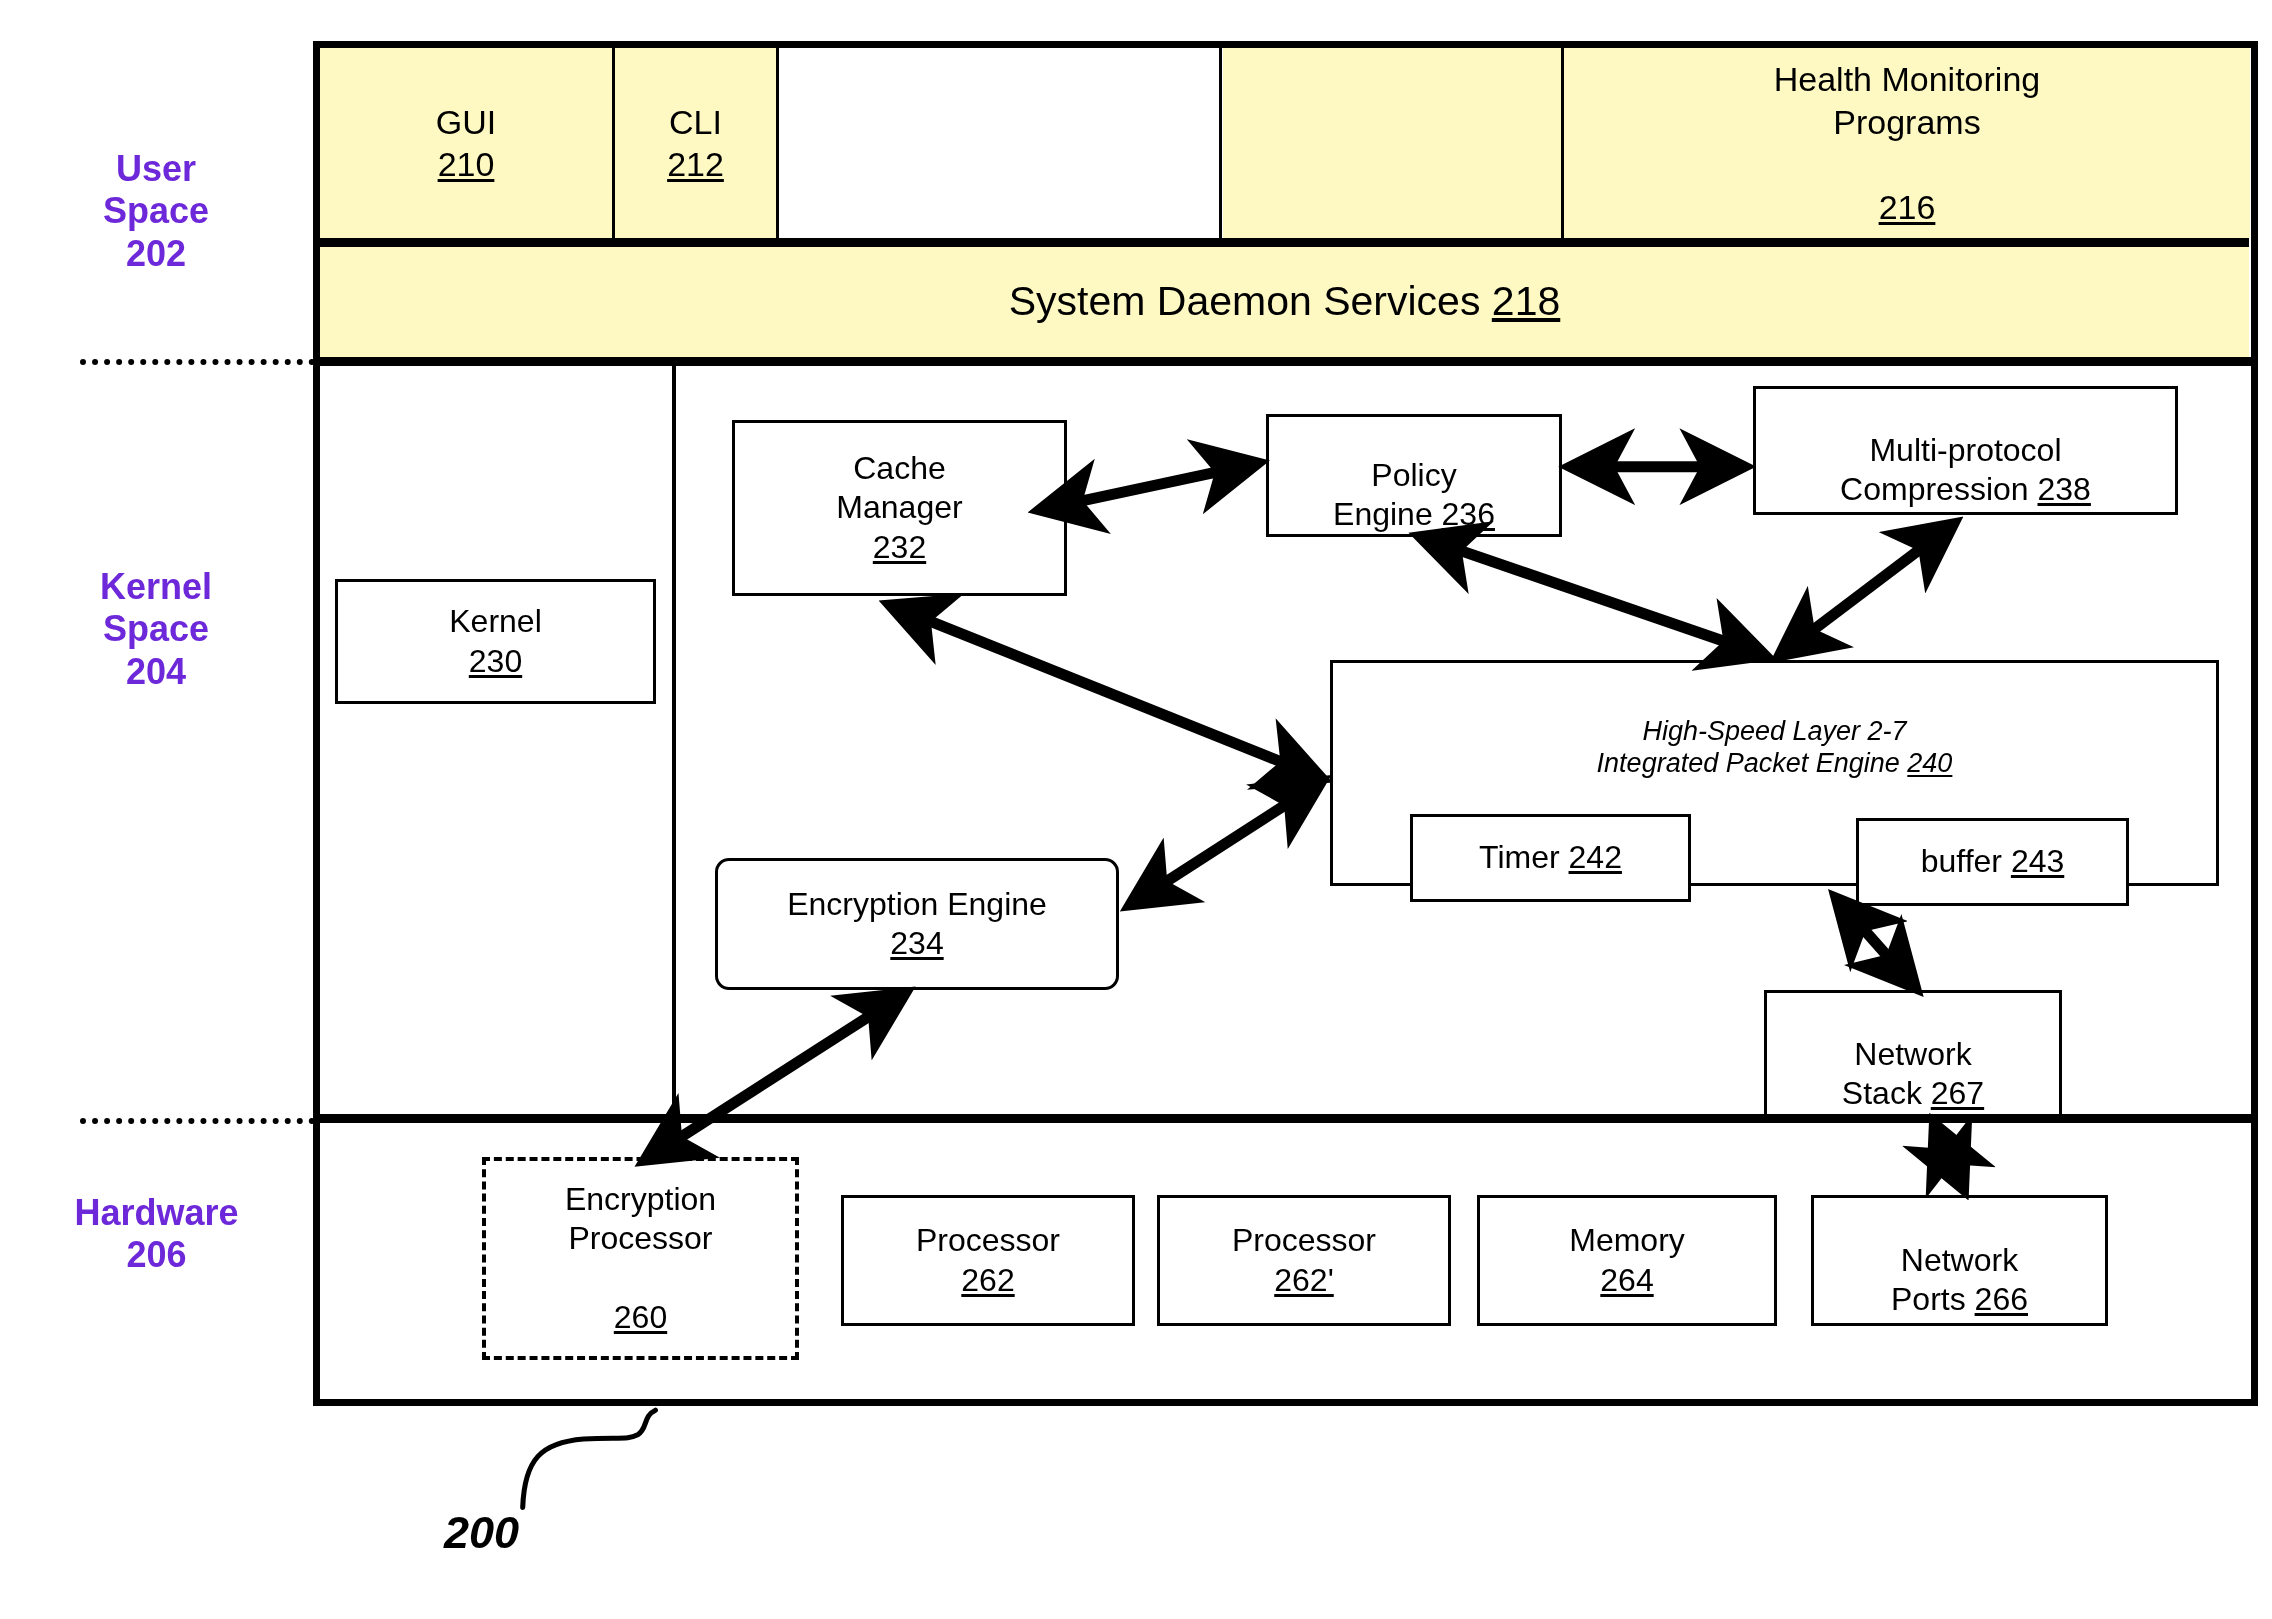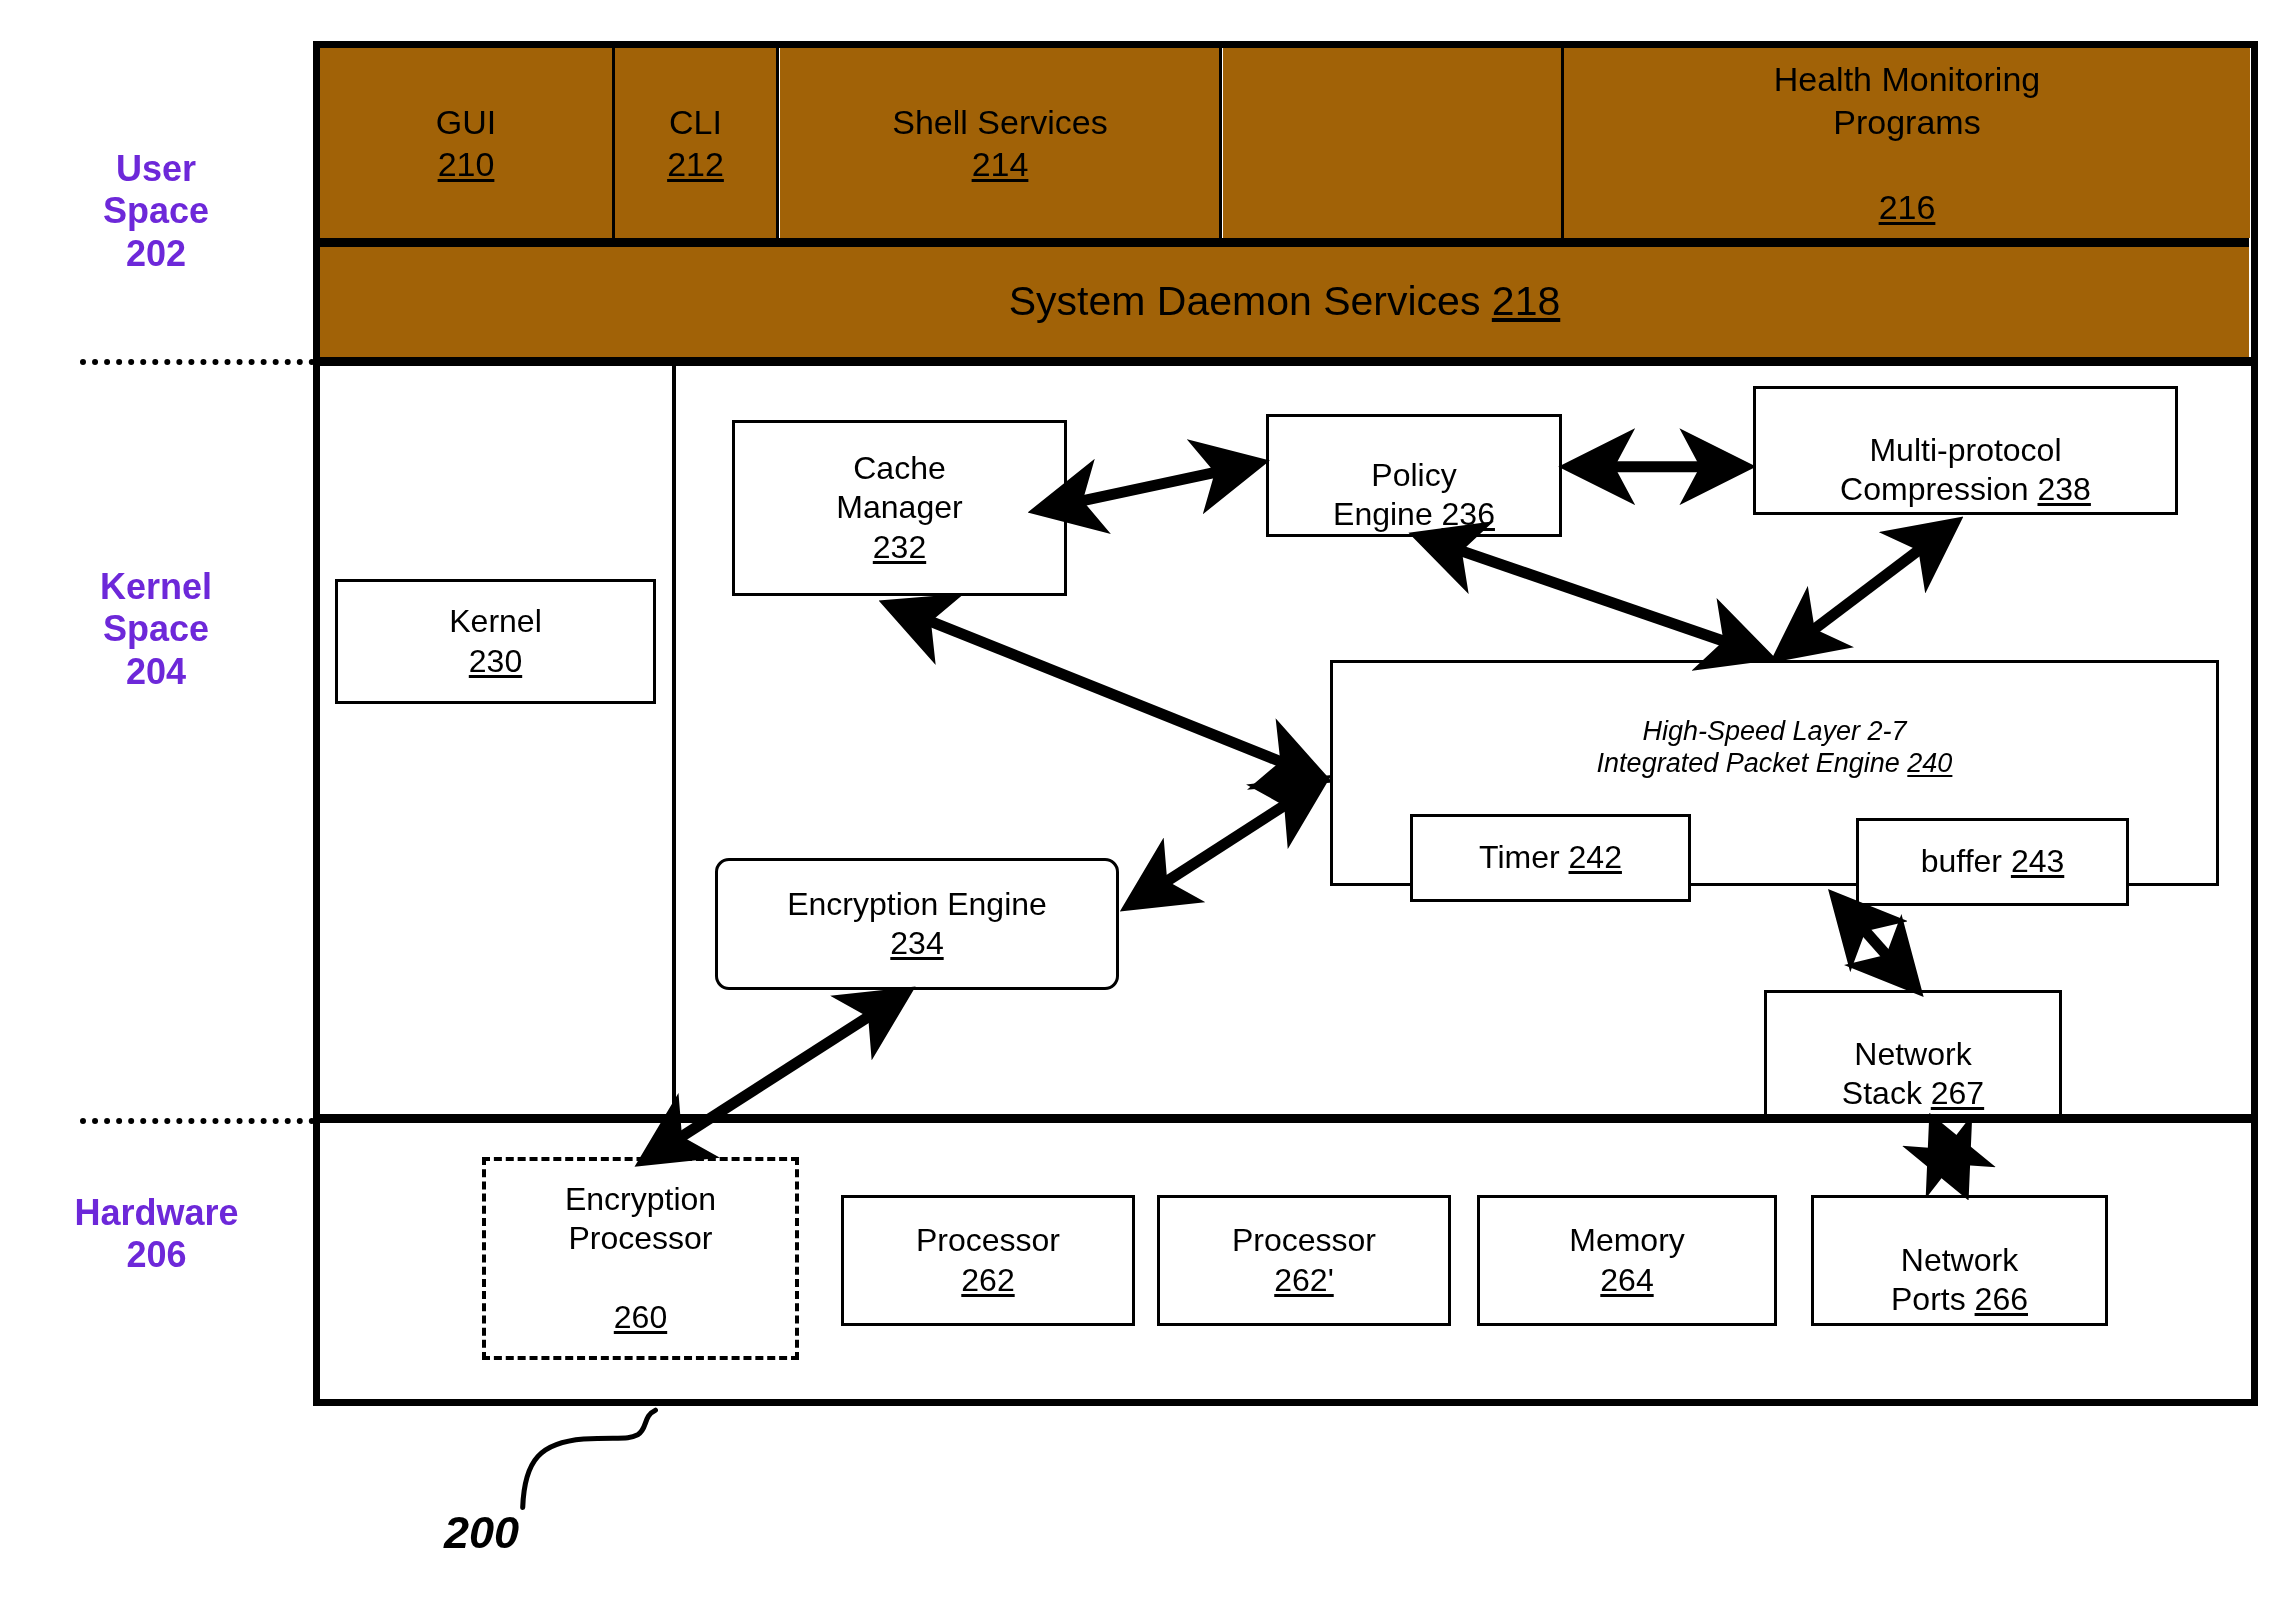--- a/index.html
+++ b/index.html
@@ -78,21 +78,21 @@
   .cell {
     position: absolute;
     box-sizing: border-box;
     display: flex;
     align-items: center;
     justify-content: center;
     text-align: center;
     font-size: 34px;
     line-height: 1.25;
     color: #000;
-    background: #a16207;
+    background: #fef9c3;
   }
   .vdiv {
     position: absolute;
     background: #000;
     width: 3.4px;
   }
 
   
   #overlay {
     position: absolute;
@@ -140,26 +140,20 @@
   <div class="vdiv" style="left:612px; top:48px; height:190px;"></div>
 
   <div class="cell" style="left:615px; top:48px; width:161px; height:190px;">
     <div>
       <div>CLI</div>
       <div><u class="refnum">212</u></div>
     </div>
   </div>
   <div class="vdiv" style="left:776px; top:48px; height:190px;"></div>
 
-  <div class="cell" style="left:780px; top:48px; width:440px; height:190px;">
-    <div>
-      <div>Shell Services</div>
-      <div><u class="refnum">214</u></div>
-    </div>
-  </div>
   <div class="vdiv" style="left:1219px; top:48px; height:190px;"></div>
 
   <div class="cell" style="left:1223px; top:48px; width:338px; height:190px;">
     <div>
       <div></div>
     </div>
   </div>
   <div class="vdiv" style="left:1561px; top:48px; height:190px;"></div>
 
   <div class="cell" style="left:1564px; top:48px; width:686px; height:190px; white-space:pre-line;">

